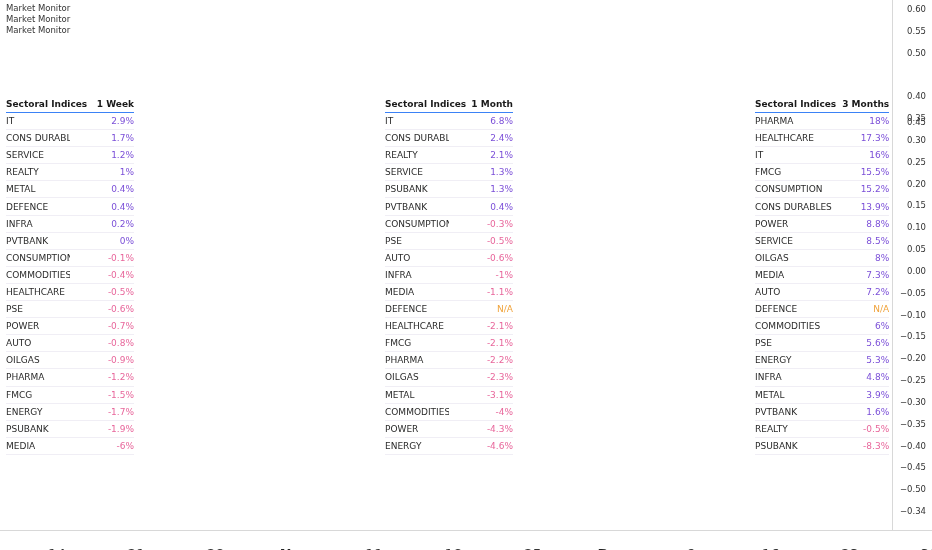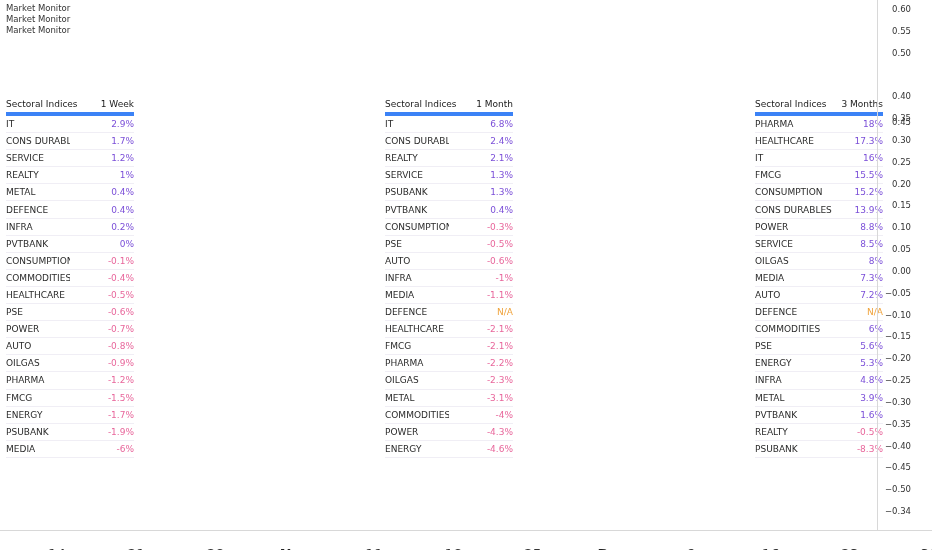--- a/index.html
+++ b/index.html
@@ -49,24 +49,24 @@
   }
   table.idx td, table.idx th {
     font-size: 9px;
     padding: 0;
     height: 16.1px;
     vertical-align: middle;
     white-space: nowrap;
     border-bottom: 1px solid #f0eef5;
   }
   table.idx thead th {
-    font-weight: normal;
+    font-weight: bold;
     font-size: 9px;
     color: #1a1a1a;
-    border-bottom: 4px solid #3b82f6;
+    border-bottom: 1px solid #3b82f6;
     text-align: left;
     height: 17px;
   }
   table.idx thead th.val { text-align: right; }
   table.idx td.name {
     color: #2b2b2b;
     text-align: left;
     overflow: hidden;
     text-overflow: clip;
   }
@@ -77,21 +77,21 @@
   .pos { color: #7b4fd8; }
   .neg { color: #e8669b; }
   .na  { color: #f0a33c; }
 
   .block-3 table.idx { table-layout: auto; }
   .block-3 td.name, .block-3 th:first-child { padding-right: 6px; }
 
   
   .axis-right {
     position: absolute;
-    right: 15px;
+    right: 0;
     top: 0;
     width: 40px;
     height: 528px;
   }
   .axis-right .tick {
     position: absolute;
     right: 6px;
     font-size: 8.5px;
     color: #333333;
     transform: translateY(-50%);

